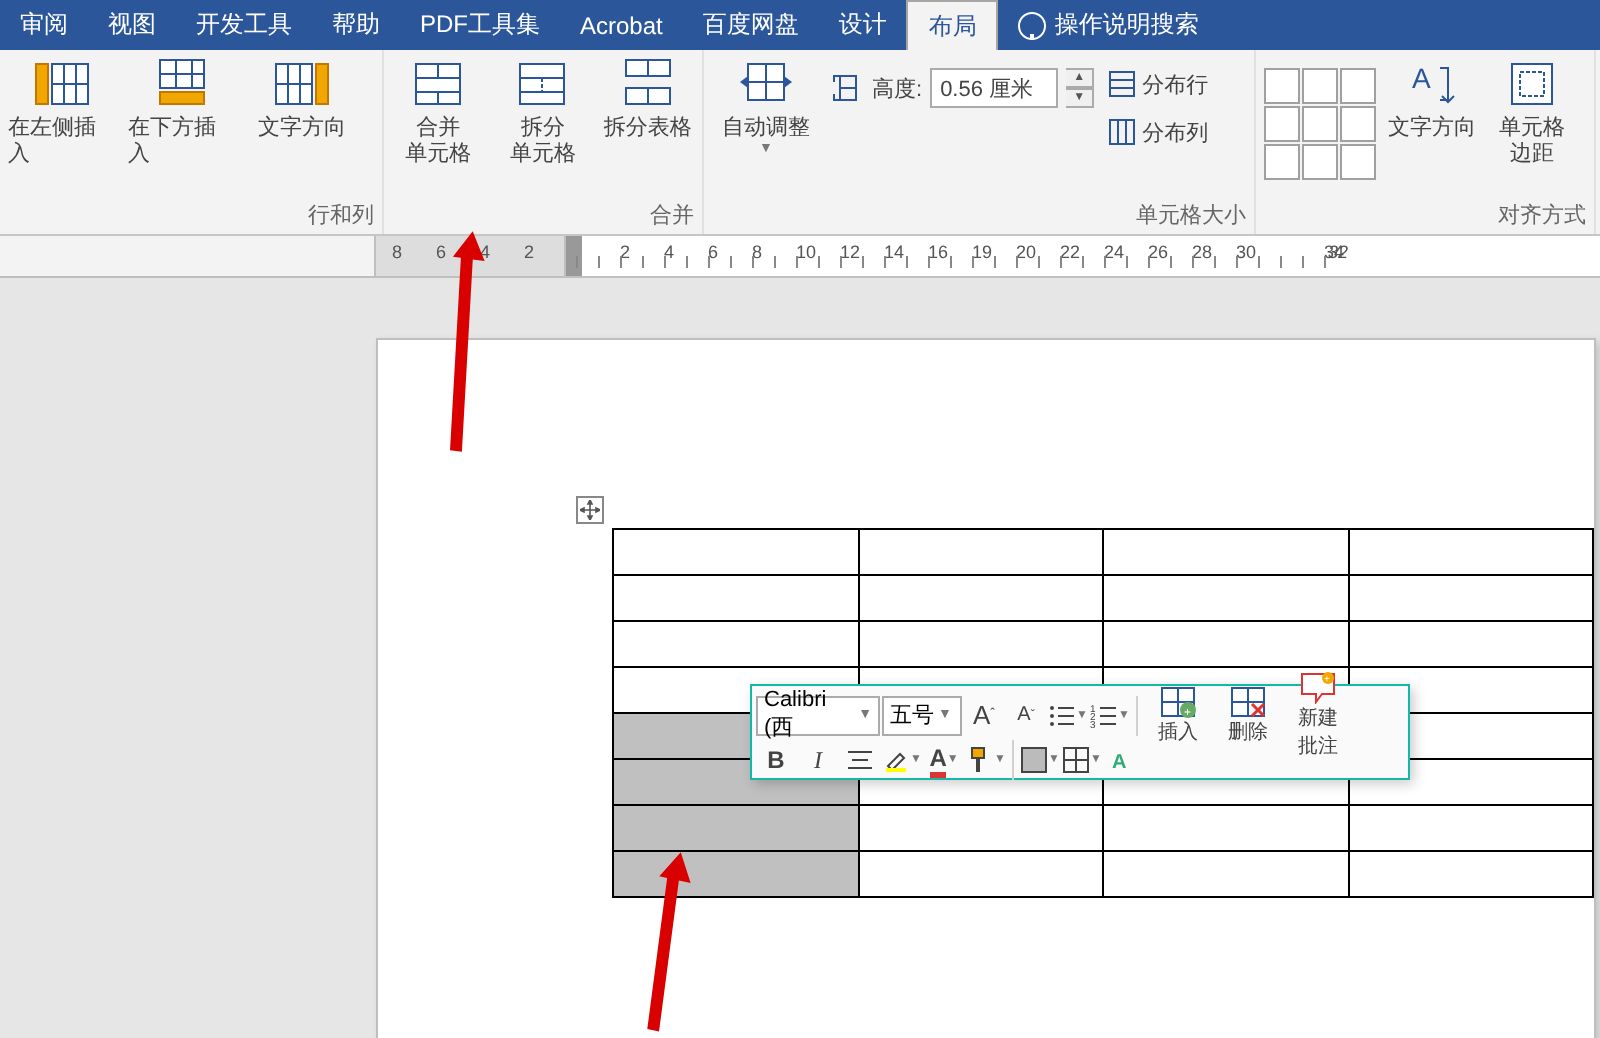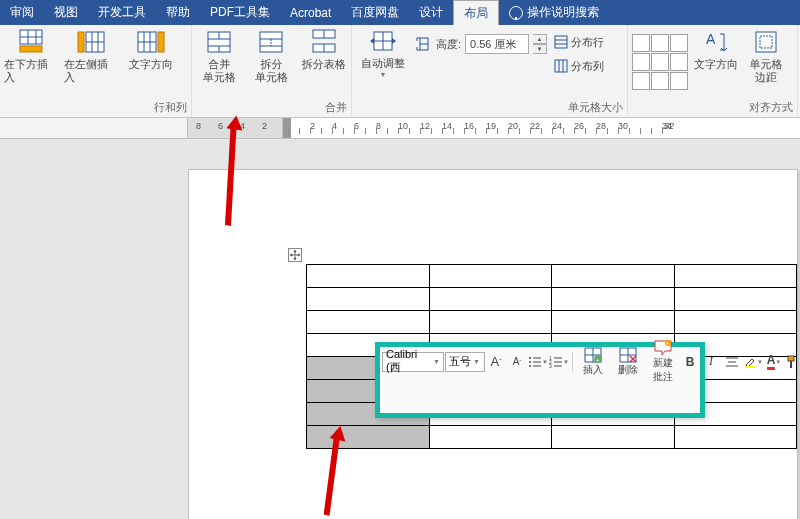--- a/index.html
+++ b/index.html
@@ -32,21 +32,21 @@
   .ruler-main { flex:1; position:relative; font-size:9px; color:#555; }
   .ruler-num { position:absolute; top:3px; }
   .ruler-tick { position:absolute; top:10px; width:1px; height:6px; background:#888; }
   .doc-area { position:absolute; top:139px; left:0; right:0; bottom:0; background:#e6e6e6; }
   .page { position:absolute; left:188px; top:30px; width:610px; height:440px; background:#fff; border:1px solid #bfbfbf; box-shadow:2px 2px 4px rgba(0,0,0,0.15); }
   .tbl { border-collapse:collapse; position:absolute; left:117px; top:94px; }
   .tbl td { border:1px solid #000; width:140px; height:23px; }
   .tbl td.sel { background:#c0c0c0; }
   .move-handle { position:absolute; left:99px; top:78px; width:14px; height:14px; border:1px solid #888; background:#fff; cursor:move; display:flex; align-items:center; justify-content:center; }
   .move-handle svg { width:10px; height:10px; }
-  .mini-tb { position:absolute; left:375px; top:342px; width:330px; height:76px; background:#fafafa; border:5px solid #14b8a6; box-shadow:2px 2px 6px rgba(0,0,0,0.2); display:flex; flex-direction:row; padding:2px; }
+  .mini-tb { position:absolute; left:375px; top:342px; width:330px; height:48px; background:#fafafa; border:1px solid #14b8a6; box-shadow:2px 2px 6px rgba(0,0,0,0.2); display:flex; flex-direction:column; padding:2px; }
   .mini-row { display:flex; align-items:center; gap:1px; height:25px; }
   .mini-combo { height:20px; border:1px solid #ababab; background:#fff; font-size:11px; display:flex; align-items:center; padding:0 3px; }
   .mini-combo .dd { color:#777; font-size:7px; margin-left:2px; }
   .mini-btn { width:20px; height:20px; display:flex; align-items:center; justify-content:center; font-size:12px; color:#444; cursor:pointer; }
   .mini-sep { width:1px; height:20px; background:#d0d0d0; margin:0 2px; }
   .mini-big { display:flex; flex-direction:column; align-items:center; font-size:10px; color:#444; cursor:pointer; width:34px; }
   .arrow-red { position:absolute; }
   .arrow-red svg path { fill:#d90000; }
 </style>
 </head>
@@ -67,37 +67,37 @@
     <span>操作说明搜索</span>
   </div>
 </div>
 
 <div class="ribbon">
 
   <div class="group" style="width:192px;">
     <div class="group-body">
       <div class="big-btn">
         <svg width="30" height="28">
+            <rect x="10" y="4" width="18" height="20" fill="#fff" stroke="#2b579a"></rect>
+            <line x1="16" y1="4" x2="16" y2="24" stroke="#2b579a"></line>
+            <line x1="22" y1="4" x2="22" y2="24" stroke="#2b579a"></line>
+            <line x1="10" y1="14" x2="28" y2="14" stroke="#2b579a"></line>
+            <rect x="2" y="4" width="6" height="20" fill="#f2a600" stroke="#c07800"></rect>
+          </svg>
+        <span>在左侧插入</span>
+      </div>
+      <div class="big-btn">
+        <svg width="30" height="28">
             <rect x="4" y="2" width="22" height="14" fill="#fff" stroke="#2b579a"></rect>
             <line x1="12" y1="2" x2="12" y2="16" stroke="#2b579a"></line>
             <line x1="20" y1="2" x2="20" y2="16" stroke="#2b579a"></line>
             <line x1="4" y1="9" x2="26" y2="9" stroke="#2b579a"></line>
             <rect x="4" y="18" width="22" height="6" fill="#f2a600" stroke="#c07800"></rect>
           </svg>
         <span>在下方插入</span>
-      </div>
-      <div class="big-btn">
-        <svg width="30" height="28">
-            <rect x="10" y="4" width="18" height="20" fill="#fff" stroke="#2b579a"></rect>
-            <line x1="16" y1="4" x2="16" y2="24" stroke="#2b579a"></line>
-            <line x1="22" y1="4" x2="22" y2="24" stroke="#2b579a"></line>
-            <line x1="10" y1="14" x2="28" y2="14" stroke="#2b579a"></line>
-            <rect x="2" y="4" width="6" height="20" fill="#f2a600" stroke="#c07800"></rect>
-          </svg>
-        <span>在左侧插入</span>
       </div>
       <div class="big-btn">
         <svg width="30" height="28">
             <rect x="2" y="4" width="18" height="20" fill="#fff" stroke="#2b579a"></rect>
             <line x1="8" y1="4" x2="8" y2="24" stroke="#2b579a"></line>
             <line x1="14" y1="4" x2="14" y2="24" stroke="#2b579a"></line>
             <line x1="2" y1="14" x2="20" y2="14" stroke="#2b579a"></line>
             <rect x="22" y="4" width="6" height="20" fill="#f2a600" stroke="#c07800"></rect>
           </svg>
         <span>文字方向</span>

